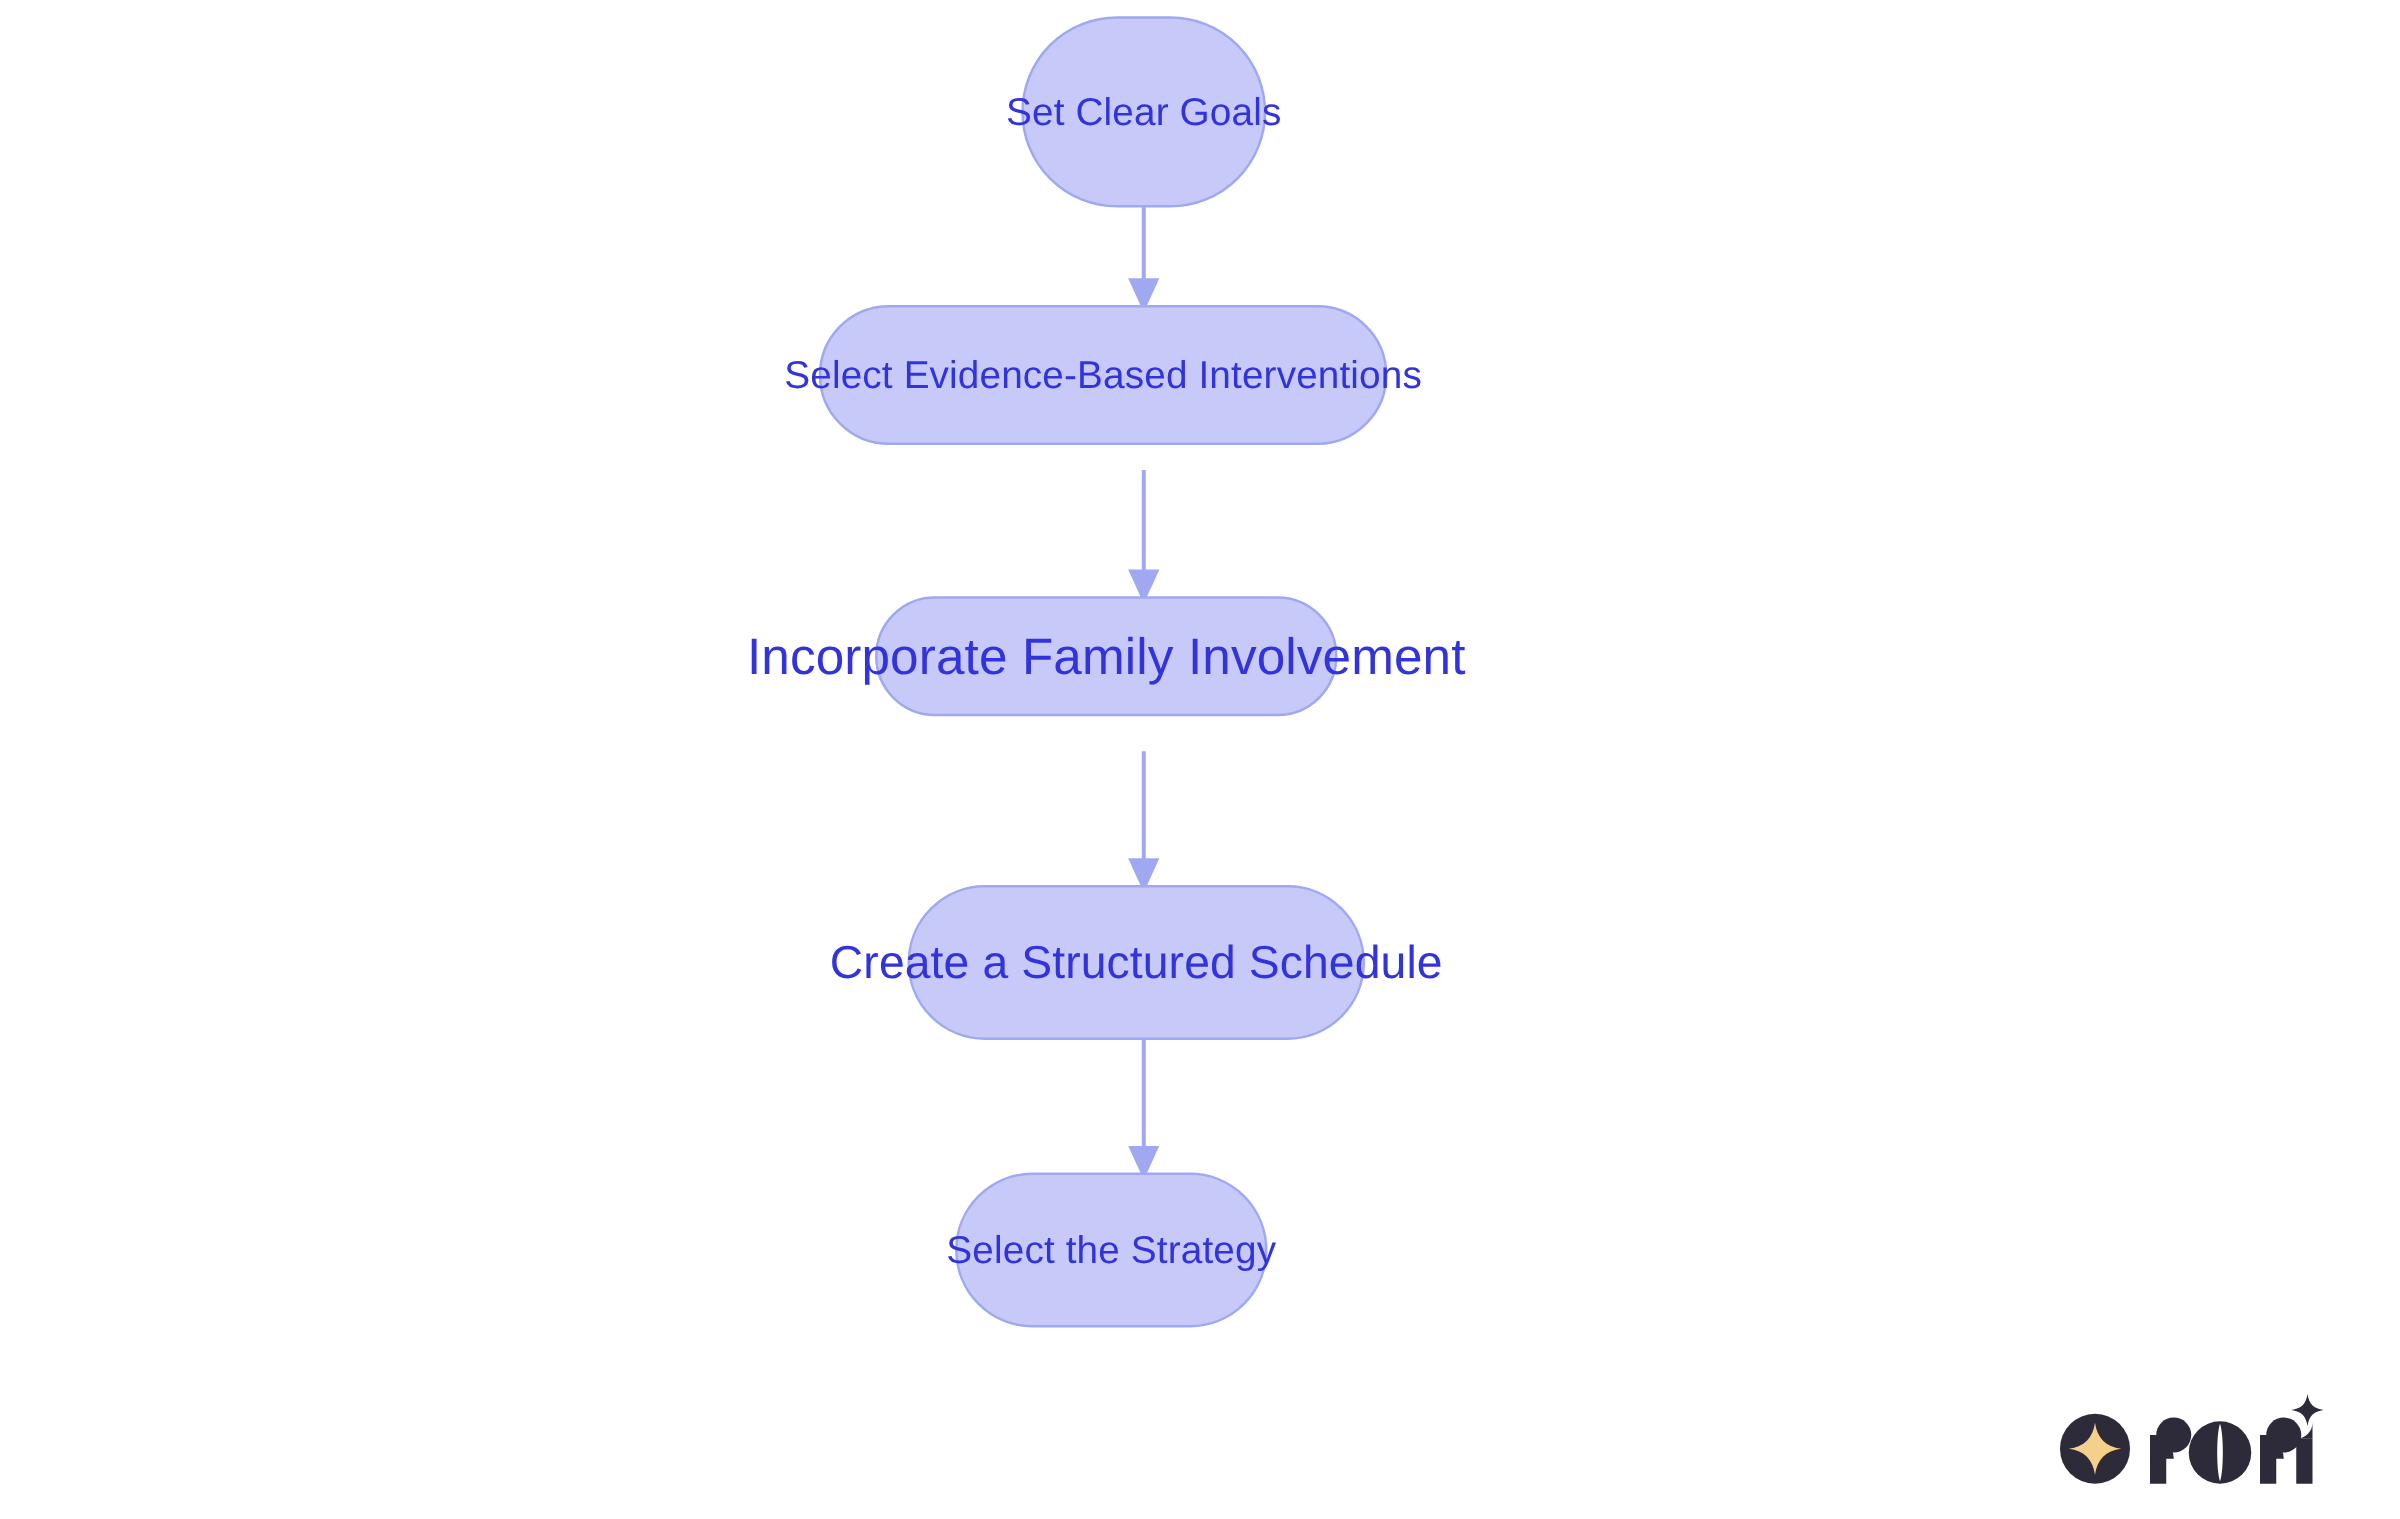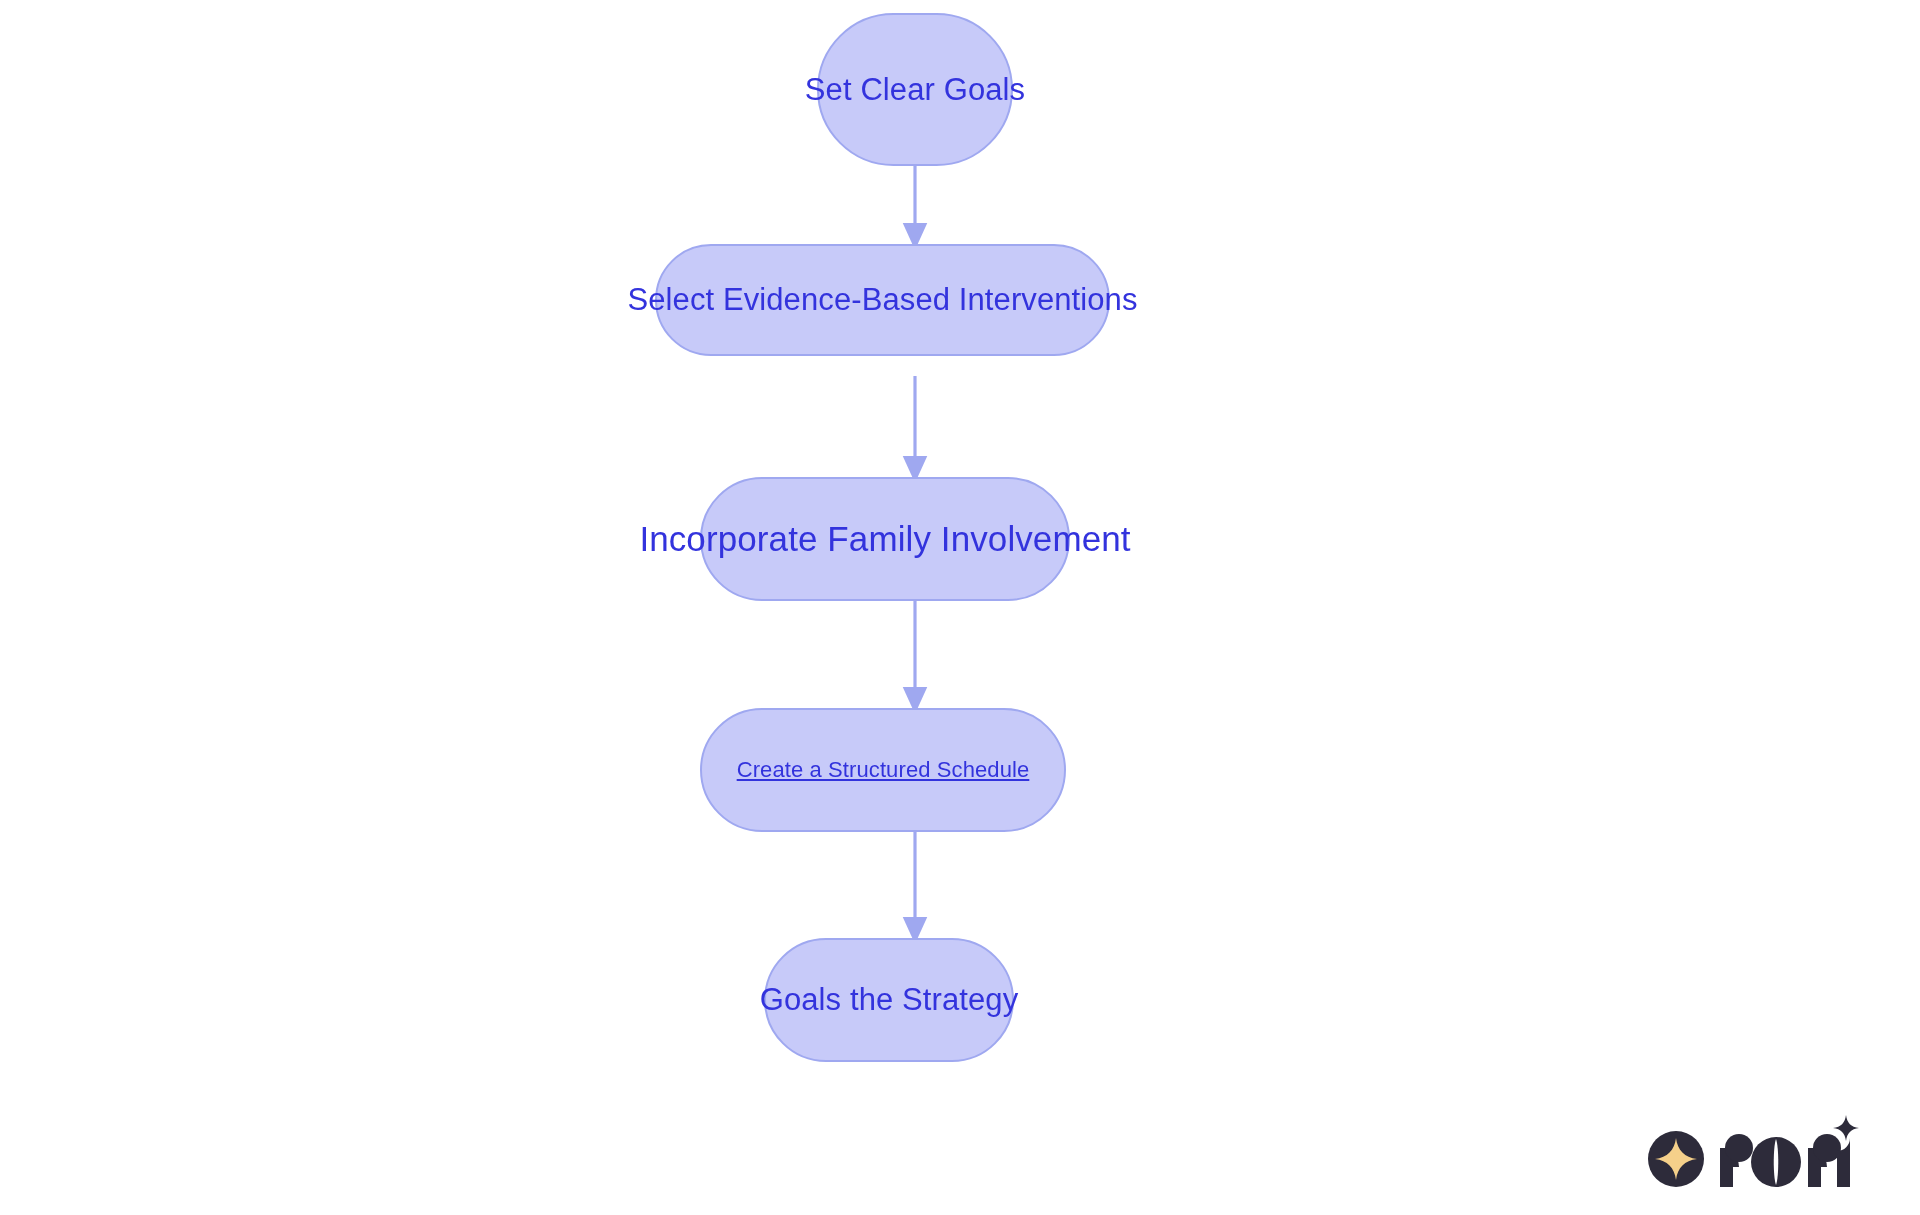--- a/index.html
+++ b/index.html
@@ -37,22 +37,22 @@
     letter-spacing: 0.1px;
     white-space: nowrap;
   }
   .node-label {
     color: #3333dd;
     font-weight: 400;
   }
 
   #node-0 { left: 817px;  top: 13px;   width: 196px; height: 153px;  font-size: 31px; }
   #node-1 { left: 655px;  top: 244px;  width: 455px; height: 112px;  font-size: 31px; }
-  #node-2 { left: 700px;  top: 477px;  width: 370px; height: 124px;  font-size: 35px; }
-  #node-3 { left: 700px;  top: 708px;  width: 366px; height: 124px;  font-size: 22px; text-decoration: underline; }
+  #node-2 { left: 700px;  top: 477px;  width: 370px; height: 96px;  font-size: 41px; }
+  #node-3 { left: 726px;  top: 708px;  width: 366px; height: 124px;  font-size: 37px; }
   #node-4 { left: 764px;  top: 938px;  width: 250px; height: 124px;  font-size: 31px; }
 
   
   .edge {
     position: absolute;
     left: 0;
     top: 0;
     width: 1920px;
     height: 1215px;
     pointer-events: none;
@@ -94,21 +94,21 @@
 
   <div class="node" id="node-2">
     <span class="node-label">Incorporate Family Involvement</span>
   </div>
 
   <div class="node" id="node-3">
     <span class="node-label">Create a Structured Schedule</span>
   </div>
 
   <div class="node" id="node-4">
-    <span class="node-label">Goals the Strategy</span>
+    <span class="node-label">Select the Strategy</span>
   </div>
 
   <svg id="brand-logo" viewBox="0 0 215 92" xmlns="http://www.w3.org/2000/svg">
 
     <g>
       <circle cx="31" cy="49" r="28" fill="#2d2b3a"></circle>
       <path d="M31 28 C32.6 40.4 39.6 47.4 52 49 C39.6 50.6 32.6 57.6 31 70 C29.4 57.6 22.4 50.6 10 49 C22.4 47.4 29.4 40.4 31 28 Z" fill="#f5d08a"></path>
     </g>
 
     <g fill="#2d2b3a">

